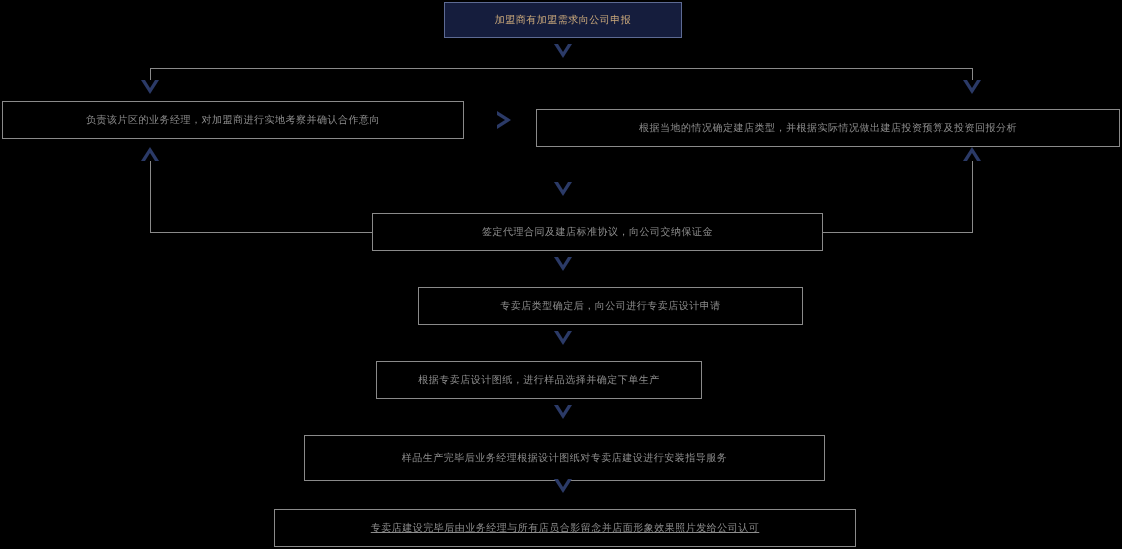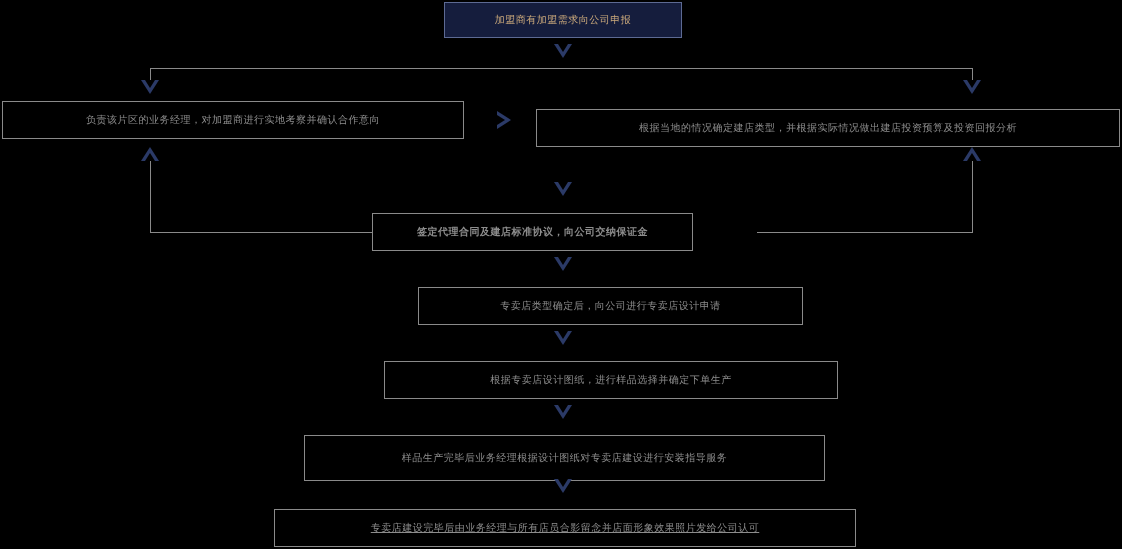--- a/index.html
+++ b/index.html
@@ -118,29 +118,29 @@
   <div class="arrow-up" style="left:141px;top:147px;"></div>
 
   <div class="vline" style="left:972px;top:161px;height:71px;"></div>
   <div class="arrow-up" style="left:963px;top:147px;"></div>
 
   <div class="hline" style="left:150px;top:232px;width:222px;"></div>
   <div class="hline" style="left:757px;top:232px;width:216px;"></div>
 
   <div class="arrow-down" style="left:554px;top:182px;"></div>
 
-  <div class="node" style="left:372px;top:213px;width:321px;height:38px;font-weight:bold;">签定代理合同及建店标准协议，向公司交纳保证金</div>
+  <div class="node" style="left:372px;top:213px;width:451px;height:38px;">签定代理合同及建店标准协议，向公司交纳保证金</div>
 
   <div class="arrow-down" style="left:554px;top:257px;"></div>
 
   <div class="node" style="left:372px;top:287px;width:385px;height:38px;margin-left:46px;">专卖店类型确定后，向公司进行专卖店设计申请</div>
 
   <div class="arrow-down" style="left:554px;top:331px;"></div>
 
-  <div class="node" style="left:384px;top:361px;width:454px;height:38px;">根据专卖店设计图纸，进行样品选择并确定下单生产</div>
+  <div class="node" style="left:376px;top:361px;width:326px;height:38px;">根据专卖店设计图纸，进行样品选择并确定下单生产</div>
 
   <div class="arrow-down" style="left:554px;top:405px;"></div>
 
   <div class="node" style="left:304px;top:435px;width:521px;height:46px;">样品生产完毕后业务经理根据设计图纸对专卖店建设进行安装指导服务</div>
 
   <div class="arrow-down" style="left:554px;top:479px;"></div>
 
   <div class="node" style="left:274px;top:509px;width:582px;height:38px;text-decoration:underline;">专卖店建设完毕后由业务经理与所有店员合影留念并店面形象效果照片发给公司认可</div>
 
 </div>

